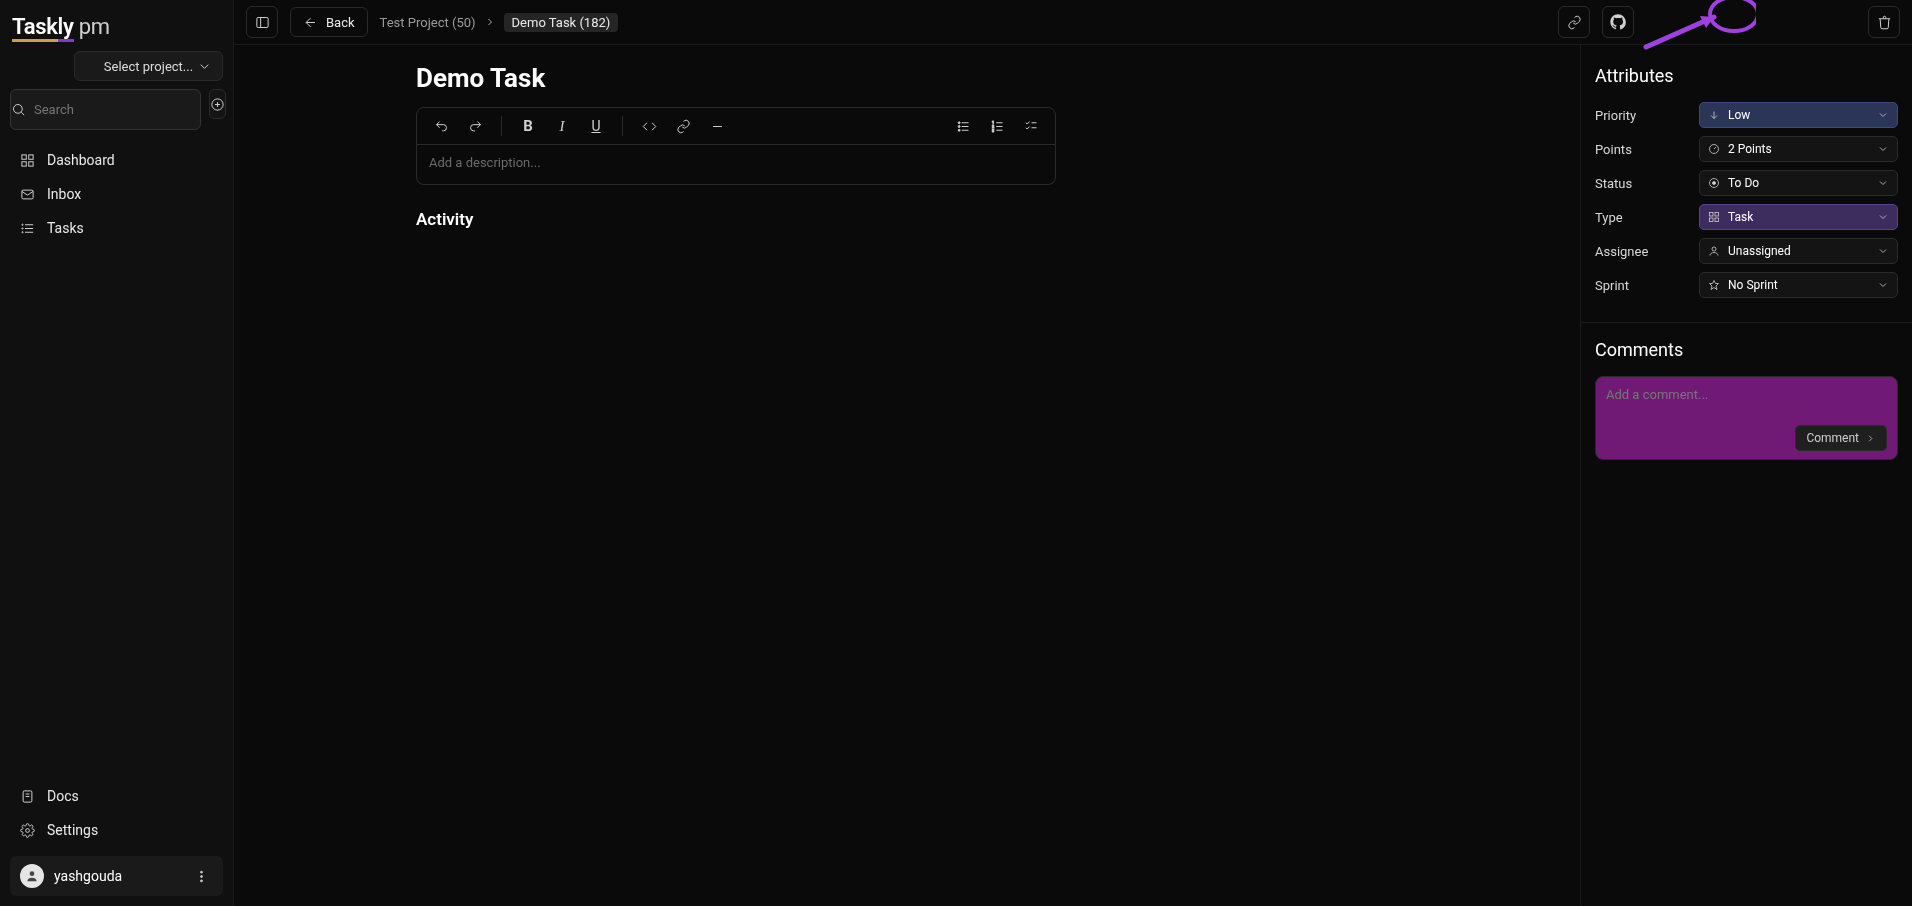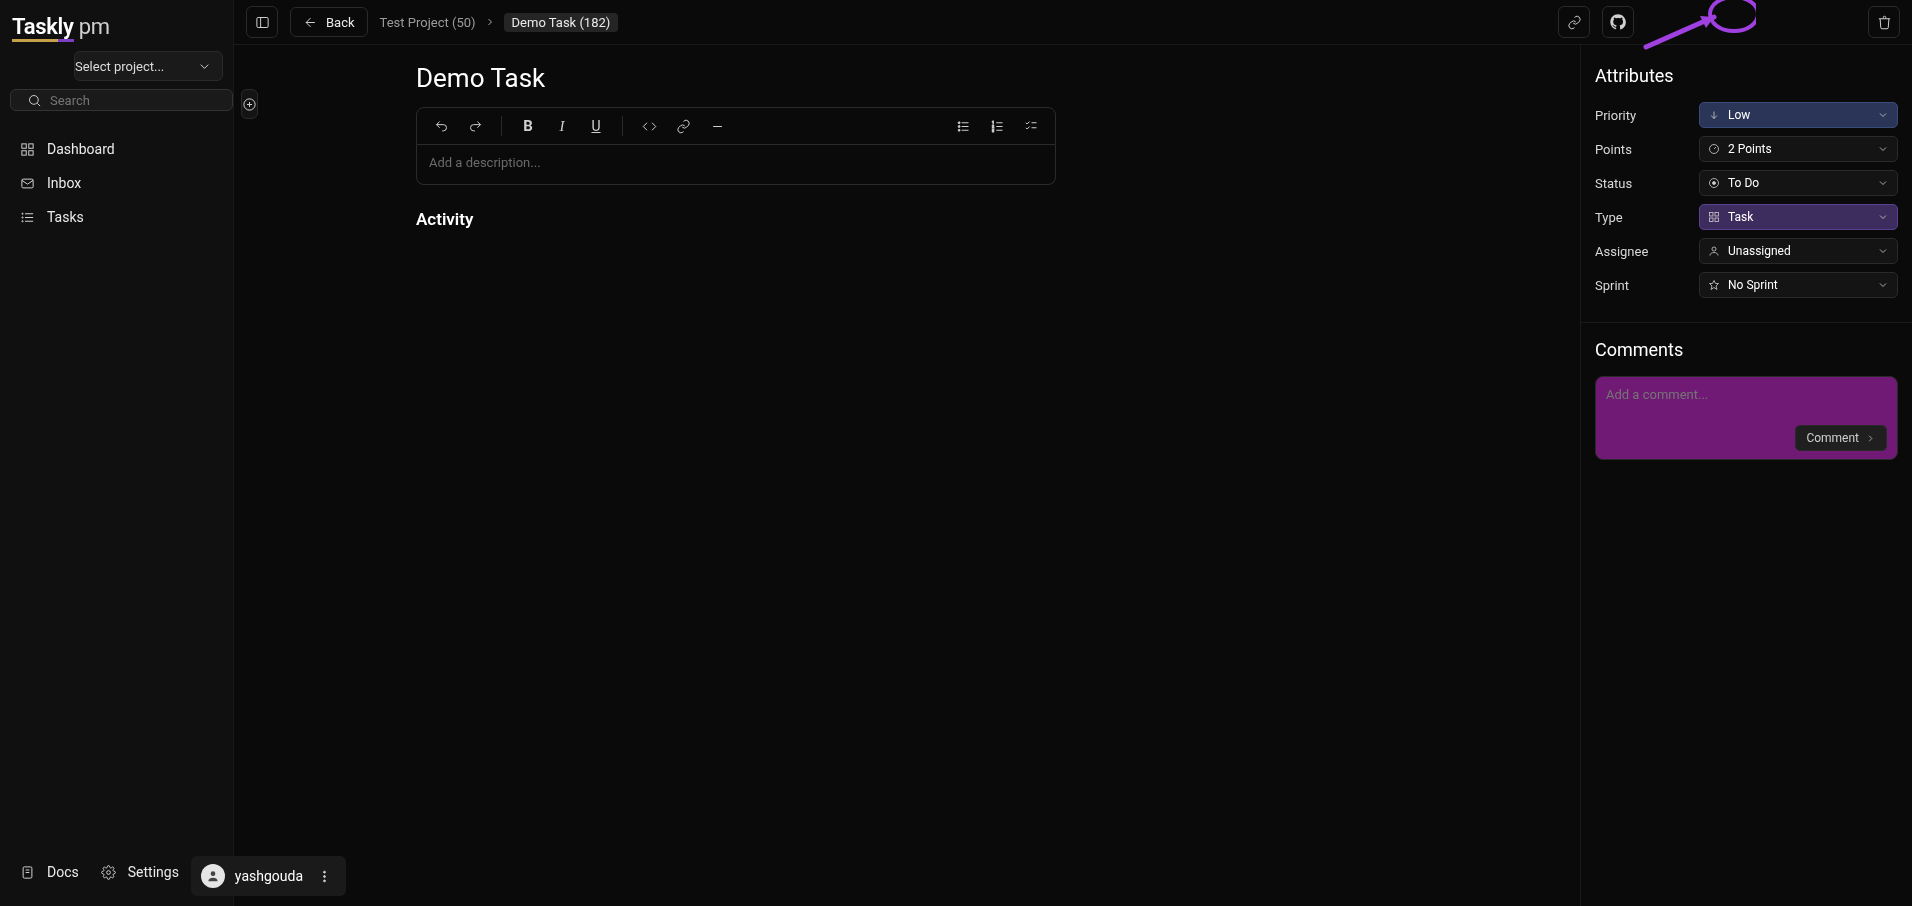--- a/index.html
+++ b/index.html
@@ -21,54 +21,54 @@
   body{background:var(--bg);color:var(--text);width:1912px;height:906px;overflow:hidden;display:flex;}
   svg{display:block;}
 
   
   .sidebar{width:234px;background:var(--bg2);display:flex;flex-direction:column;padding:10px;border-right:1px solid #1a1a1a;}
   .logo{font-size:22px;font-weight:600;margin:4px 0 12px 2px;letter-spacing:-0.3px;}
   .logo .t{border-bottom:3px solid #c7a14a;}
   .logo .ly{border-bottom:3px solid #7c3fc4;}
   .logo .pm{font-weight:400;color:#cfcfcf;}
 
-  .select-proj{background:var(--card);border:1px solid var(--border);border-radius:6px;height:30px;display:flex;align-items:center;position:relative;margin:0 0 8px 64px;cursor:pointer;}
+  .select-proj{background:var(--card);border:1px solid var(--border);border-radius:6px;height:30px;display:flex;align-items:center;justify-content:center;position:relative;margin:0 0 8px 64px;cursor:pointer;}
   .select-proj .lbl{font-size:13px;color:#dcdcdc;}
   .select-proj .chev{position:absolute;right:10px;}
 
   .search-row{display:flex;gap:8px;margin-bottom:14px;}
-  .search{flex:1;background:var(--card);border:1px solid var(--border-light);border-radius:6px;height:22px;display:flex;align-items:center;padding:0 16px;gap:8px;}
+  .search{flex:1;background:var(--card);border:1px solid var(--border-light);border-radius:6px;height:41px;display:flex;align-items:center;padding:0 0;gap:8px;}
   .search input{background:transparent;border:none;outline:none;color:var(--text);font-size:13px;flex:1;}
   .add-btn{width:30px;height:30px;border:1px solid var(--border);border-radius:6px;background:var(--panel);display:flex;align-items:center;justify-content:center;cursor:pointer;}
 
   .nav{display:flex;flex-direction:column;gap:2px;}
   .nav-item{display:flex;align-items:center;gap:12px;padding:8px 10px;border-radius:6px;cursor:pointer;font-size:14px;color:#eaeaea;}
 
-  .sidebar-bottom{margin-top:auto;display:flex;flex-direction:row;gap:2px;}
+  .sidebar-bottom{margin-top:auto;display:flex;flex-direction:column;gap:2px;}
   .user-card{background:var(--card);border-radius:6px;display:flex;align-items:center;padding:8px 10px;gap:10px;margin-top:8px;}
   .avatar{width:24px;height:24px;border-radius:50%;background:#e5e5e5;display:flex;align-items:center;justify-content:center;}
   .user-name{font-size:14px;flex:1;}
   .more{cursor:pointer;padding:4px;}
 
   
   .main{flex:1;display:flex;flex-direction:column;min-width:0;}
   .topbar{height:45px;border-bottom:1px solid #1a1a1a;display:flex;align-items:center;padding:0 12px;gap:12px;}
   .icon-btn{width:32px;height:32px;border:1px solid var(--border);border-radius:6px;background:transparent;display:flex;align-items:center;justify-content:center;cursor:pointer;}
   .back-btn{height:30px;border:1px solid var(--border);border-radius:6px;background:transparent;display:flex;align-items:center;gap:8px;padding:0 12px;cursor:pointer;color:#eaeaea;font-size:13px;}
   .crumbs{display:flex;align-items:center;gap:8px;font-size:13px;}
   .crumb{color:var(--text-dim);}
   .crumb-active{background:var(--badge);padding:2px 8px;border-radius:4px;color:#eaeaea;}
   .spacer{flex:1;}
   .annot{position:relative;width:70px;height:40px;}
   .annot svg{position:absolute;right:-40px;top:-10px;}
 
   .content-row{flex:1;display:flex;min-height:0;}
   .editor-col{flex:1;padding:18px 0 0 0;display:flex;flex-direction:column;align-items:flex-start;}
   .editor-inner{width:640px;margin-left:182px;}
-  .task-title{font-size:26px;font-weight:400;margin-bottom:14px;}
+  .task-title{font-size:26px;font-weight:700;margin-bottom:14px;}
   .toolbar{border:1px solid var(--border);border-radius:8px 8px 0 0;height:38px;display:flex;align-items:center;padding:0 10px;gap:6px;}
   .tb-sep{width:1px;height:20px;background:var(--border);margin:0 6px;}
   .tb-btn{width:28px;height:28px;display:flex;align-items:center;justify-content:center;cursor:pointer;border-radius:4px;color:#d0d0d0;}
   .tb-btn.dim{color:#555;}
   .tb-right{margin-left:auto;display:flex;gap:6px;}
   .desc{border:1px solid var(--border);border-top:none;border-radius:0 0 8px 8px;height:40px;padding:10px 12px;color:var(--text-dimmer);font-size:13px;margin-bottom:24px;}
   .activity{font-size:17px;font-weight:600;}
 
   
   .right{width:332px;border-left:1px solid #1a1a1a;padding:20px 14px;display:flex;flex-direction:column;}

